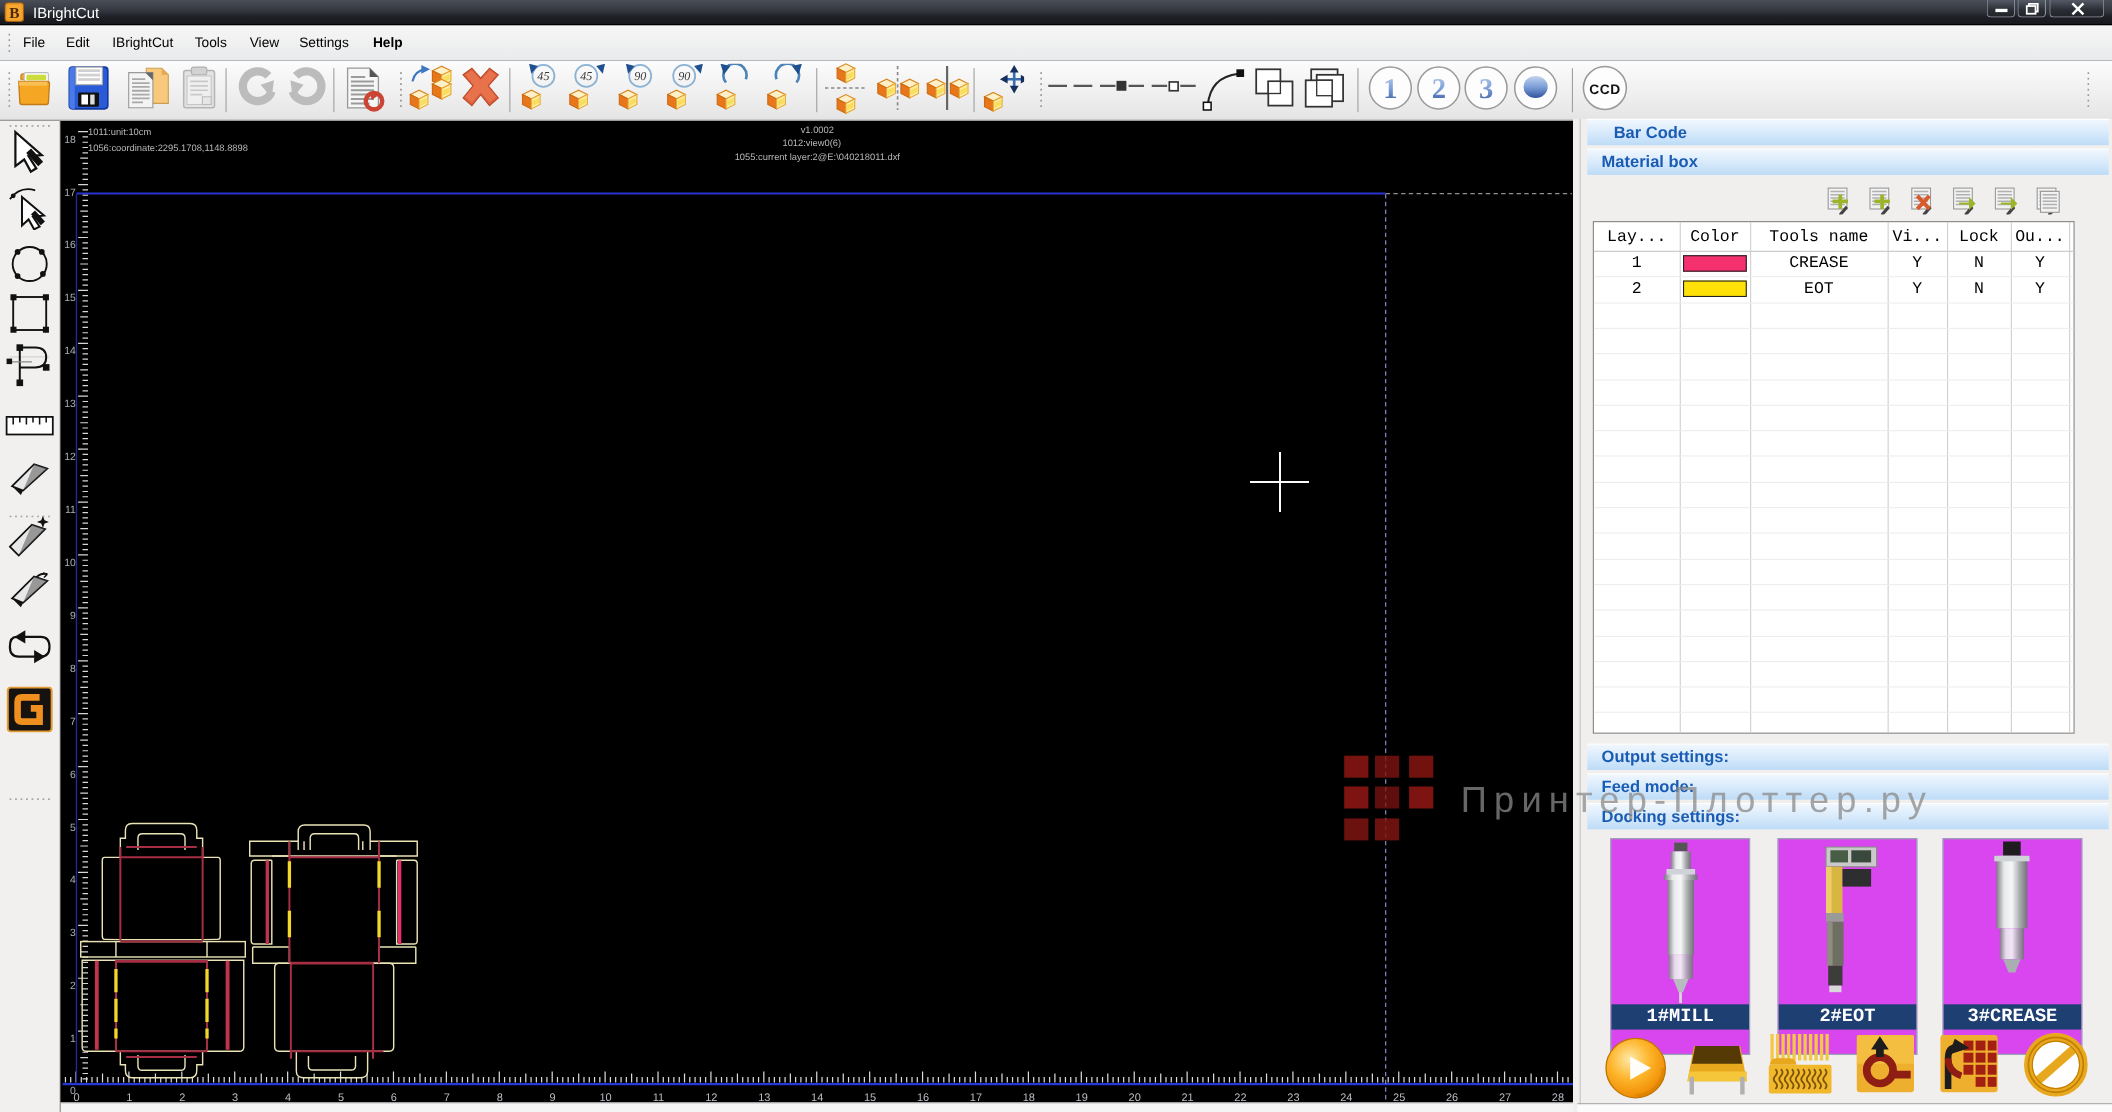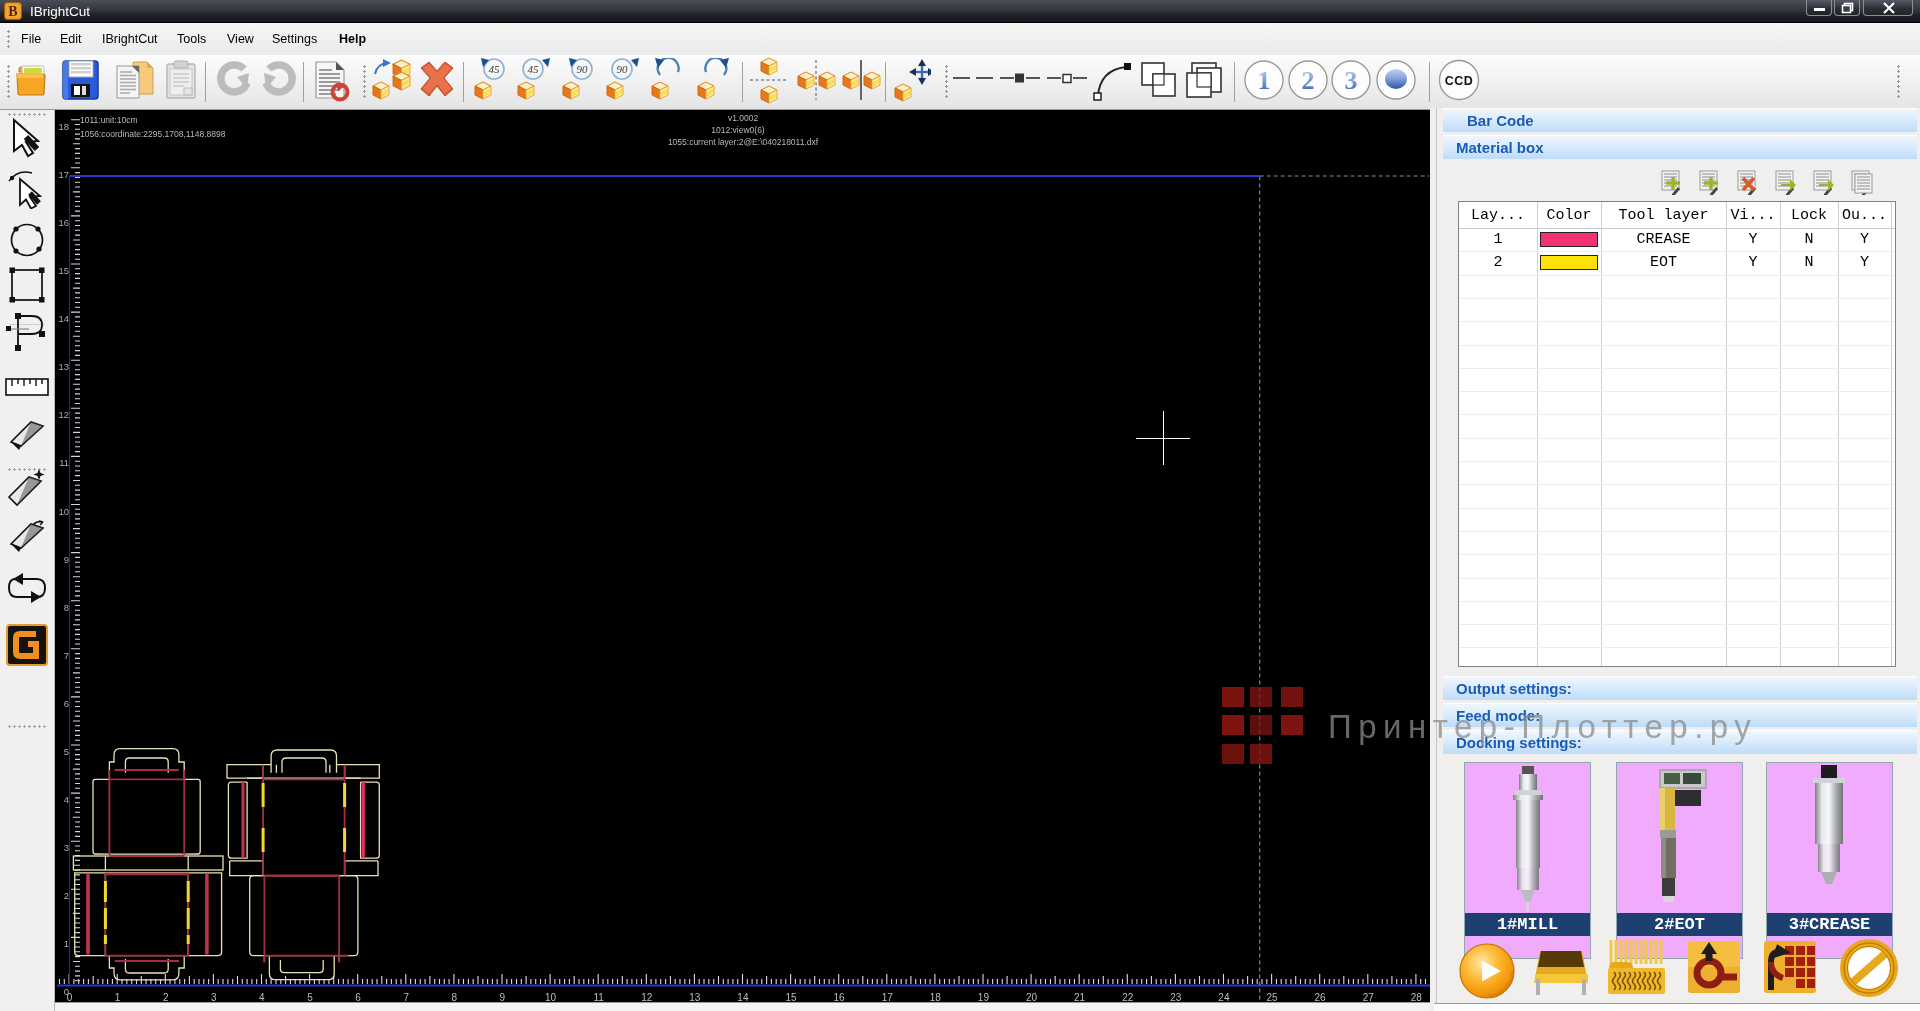--- a/index.html
+++ b/index.html
@@ -20,25 +20,25 @@
 .ticon{position:absolute;}
 #leftbar{position:absolute;left:0;top:110px;width:55px;height:901px;background:#f1f0ef;border-right:1px solid #b8b8b8;}
 .lsep{position:absolute;left:9px;width:36px;height:1px;background:#cfcfcf;}
 .lgrip{position:absolute;left:7px;height:3px;width:40px;
  background-image:radial-gradient(circle,#a8a8a8 1px,transparent 1.2px);background-size:5px 3px;}
 #canvas{position:absolute;left:55px;top:110px;width:1375px;height:901px;background:#000;}
 #rpanel{position:absolute;left:1430px;top:108px;width:490px;height:903px;background:#f0efee;}
 .phead{position:absolute;left:13px;width:474px;height:24px;line-height:24px;
  background:linear-gradient(#f0f7fe,#d8eafb 50%,#bddcf7);
  color:#1a5cb4;font-weight:bold;font-size:15px;padding-left:13px;border-top:1px solid #fff;}
-#mtable{position:absolute;left:18px;top:93px;width:438px;height:466px;background:#fff;border:1px solid #828282;margin-left:10px;}
+#mtable{position:absolute;left:18px;top:93px;width:438px;height:466px;background:#fff;border:1px solid #828282;}
 .gvline{position:absolute;top:0;width:1px;height:464px;background:#cfcfcf;}
 .ghline{position:absolute;left:0;width:436px;height:1px;background:#ededed;}
 .tcell{position:absolute;font-family:"Liberation Mono",monospace;font-size:15px;color:#000;text-align:center;}
-.card{position:absolute;top:654px;width:127px;height:197px;background:#f0abfc;border:1px solid #8fa8ae;}
+.card{position:absolute;top:654px;width:127px;height:197px;background:#d946ef;border:1px solid #8fa8ae;}
 .cardfoot{position:absolute;left:0;top:150px;width:125px;height:23px;background:#1e3f72;
  color:#fff;font-family:"Liberation Mono",monospace;font-weight:bold;font-size:17px;text-align:center;line-height:23px;}
 #wm-text{position:absolute;left:1328px;top:708px;font-size:33px;letter-spacing:6.5px;
  color:rgba(138,138,138,0.75);z-index:60;}
 .wmsq{position:absolute;width:22px;height:20px;background:#7e1411;}
 </style></head><body>
 
 <div id="titlebar">
  <svg class="abs" style="left:4px;top:2px" width="18" height="18" viewBox="0 0 18 18">
   <rect x="0.5" y="0.5" width="17" height="17" rx="3" fill="#ef9b28" stroke="#a05c10" stroke-width="1"></rect>
@@ -548,21 +548,21 @@
 <div class="ghline" style="top:305.6px;"></div>
 <div class="ghline" style="top:328.9px;"></div>
 <div class="ghline" style="top:352.2px;"></div>
 <div class="ghline" style="top:375.5px;"></div>
 <div class="ghline" style="top:398.8px;"></div>
 <div class="ghline" style="top:422.1px;"></div>
 <div class="ghline" style="top:445.4px;"></div>
 <div class="abs" style="left:0;top:26px;width:436px;height:1px;background:#c9c9c9;"></div>
 <div class="tcell" style="left:0px;top:5px;width:78px;">Lay...</div>
 <div class="tcell" style="left:78px;top:5px;width:64px;">Color</div>
-<div class="tcell" style="left:142px;top:5px;width:125px;">Tool layer</div>
+<div class="tcell" style="left:142px;top:5px;width:125px;">Tools name</div>
 <div class="tcell" style="left:267px;top:5px;width:54px;">Vi...</div>
 <div class="tcell" style="left:321px;top:5px;width:58px;">Lock</div>
 <div class="tcell" style="left:379px;top:5px;width:53px;">Ou...</div>
 <div class="tcell" style="left:0;top:29.0px;width:78px;">1</div>
 <div class="abs" style="left:81px;top:30.0px;width:58px;height:15px;background:#f5306e;border:1px solid #222;"></div>
 <div class="tcell" style="left:142px;top:29.0px;width:125px;">CREASE</div>
 <div class="tcell" style="left:267px;top:29.0px;width:54px;">Y</div>
 <div class="tcell" style="left:321px;top:29.0px;width:58px;">N</div>
 <div class="tcell" style="left:379px;top:29.0px;width:53px;">Y</div>
 <div class="tcell" style="left:0;top:52.3px;width:78px;">2</div>

